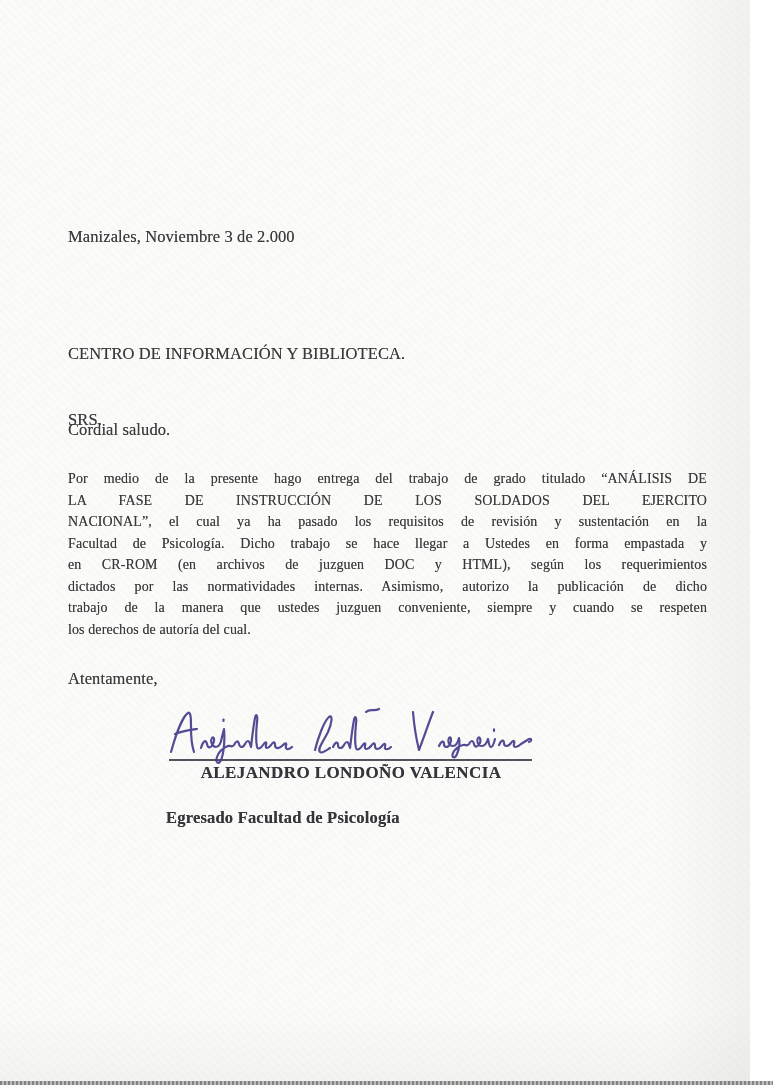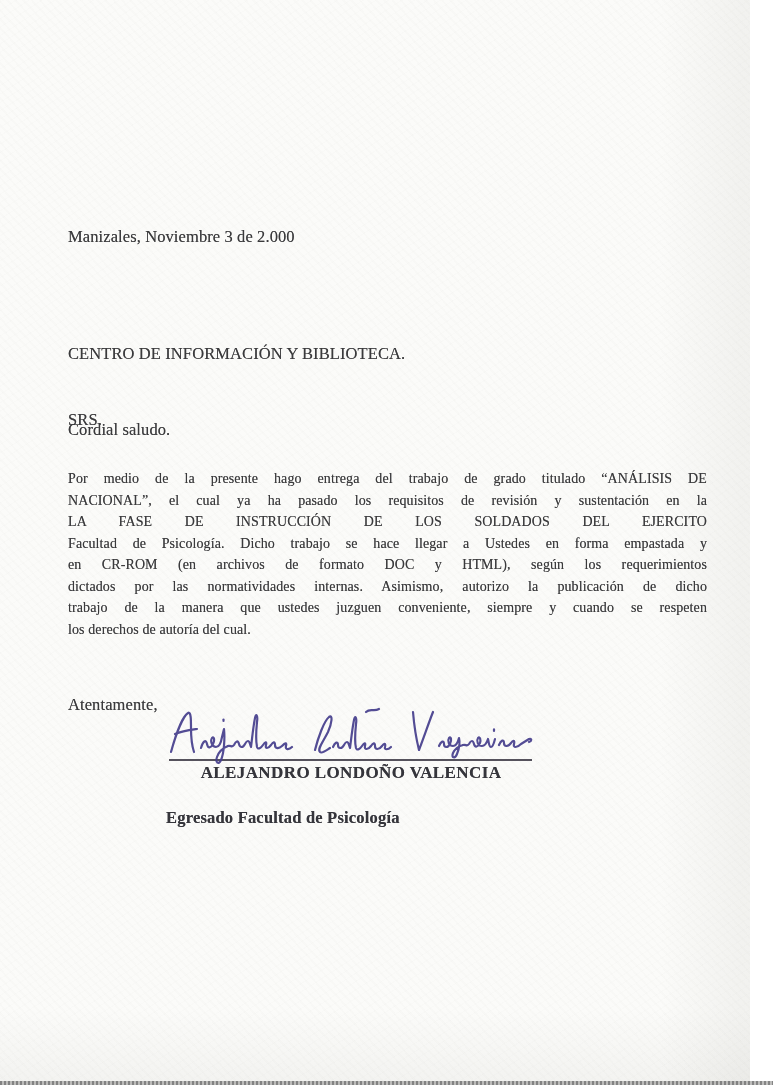--- a/index.html
+++ b/index.html
@@ -26,21 +26,21 @@
     position: absolute;
     font-size: 16.5px;
     line-height: 21.5px;
     letter-spacing: 0.1px;
     text-shadow: 0 0 0.5px rgba(70,70,72,0.65);
     white-space: pre;
   }
   .date-line   { top: 226px; left: 68px; }
   .recipient   { top: 299px; left: 68px; line-height: 22px; }
   .greeting    { top: 419px; left: 68px; }
-  .closing     { top: 668px; left: 68px; margin-top: 26px; }
+  .closing     { top: 668px; left: 68px; }
 
   .body-par {
     position: absolute;
     top: 468px;
     left: 68px;
     width: 639px;
   }
   .jline {
     font-size: 14px;
     line-height: 21.5px;
@@ -113,24 +113,24 @@
 
   <div class="txt recipient">
     <div>CENTRO DE INFORMACIÓN Y BIBLIOTECA.</div>
     <div>SRS.</div>
   </div>
 
   <div class="txt greeting">Cordial saludo.</div>
 
   <div class="body-par">
     <div class="jline">Por medio de la presente hago entrega del trabajo de grado titulado “ANÁLISIS DE</div>
+    <div class="jline">LA FASE DE INSTRUCCIÓN DE LOS SOLDADOS DEL EJERCITO</div>
     <div class="jline">NACIONAL”, el cual ya ha pasado los requisitos de revisión y sustentación en la</div>
-    <div class="jline">LA FASE DE INSTRUCCIÓN DE LOS SOLDADOS DEL EJERCITO</div>
     <div class="jline">Facultad de Psicología.  Dicho trabajo se hace llegar a Ustedes en forma empastada y</div>
-    <div class="jline">en CR-ROM (en archivos de formato DOC y HTML), según los requerimientos</div>
+    <div class="jline">en CR-ROM (en archivos de juzguen DOC y HTML), según los requerimientos</div>
     <div class="jline">dictados por las normatividades internas.  Asimismo, autorizo la publicación de dicho</div>
     <div class="jline">trabajo de la manera que ustedes juzguen conveniente, siempre y cuando se respeten</div>
     <div class="jline last">los derechos de autoría del cual.</div>
   </div>
 
   <div class="txt closing">Atentamente,</div>
 
   <svg class="sig-svg" viewBox="0 0 372 62" aria-label="Alejandro Londoño Valencia">
     <g fill="none" stroke="#453e8c" stroke-width="2.2" stroke-linecap="round" stroke-linejoin="round" opacity="0.92">
 

